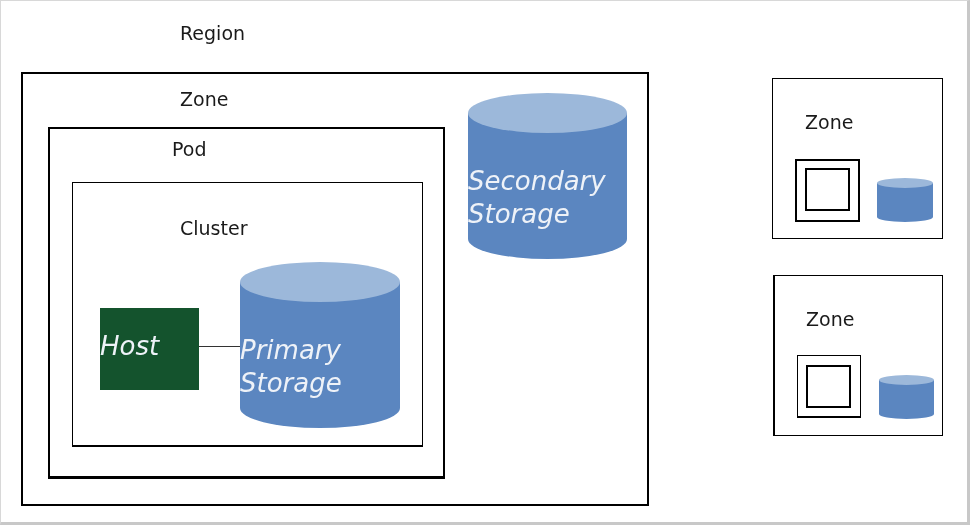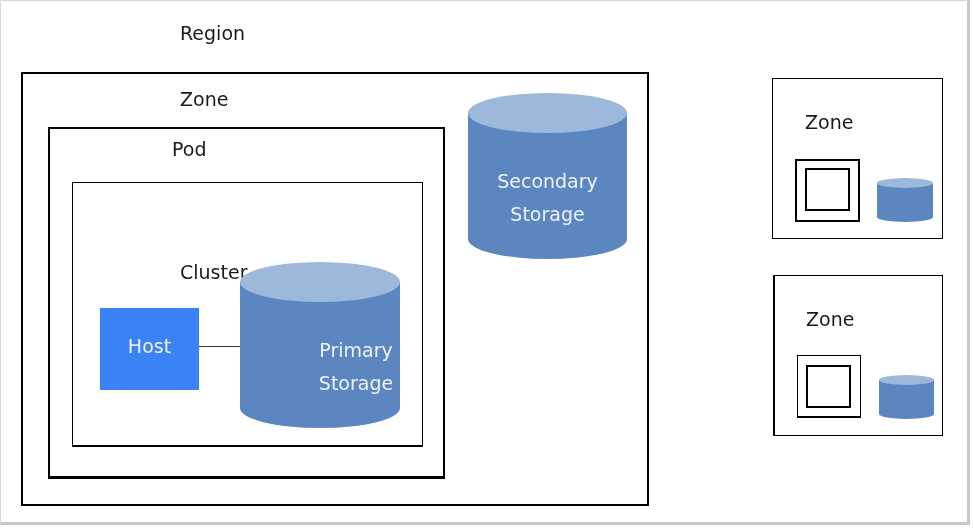--- a/index.html
+++ b/index.html
@@ -3,51 +3,51 @@
 <meta charset="utf-8">
 <style>
   html, body { margin: 0; padding: 0; background: #ffffff; }
   body { width: 973px; height: 528px; position: relative; overflow: hidden;
          font-family: "DejaVu Sans", sans-serif; }
   .frame { position: absolute; left: 0; top: 0; width: 970px; height: 525px;
            border-right: 3px solid #c8c8c8; border-bottom: 3px solid #c8c8c8;
            border-left: 1px solid #d8d8d8; border-top: 1px solid #d8d8d8; box-sizing: border-box; }
   .box { position: absolute; box-sizing: border-box; background: #ffffff; }
   .label { position: absolute; font-size: 19px; color: #1a1a1a; text-align: left; white-space: nowrap; }
-  .wlabel { position: absolute; font-size: 19px; color: #eef2f8; text-align: center; line-height: 33px; }
+  .wlabel { position: absolute; font-size: 26px; color: #eef2f8; line-height: 33px; font-style: italic; }
   svg.cyl { position: absolute; overflow: visible; }
-  .host { position: absolute; background: #3b82f6; }
+  .host { position: absolute; background: #14532d; }
 </style>
 </head>
 <body>
 
 <div class="frame"></div>
 
 <div class="label" style="left:180px; top:22px; width:100px;">Region</div>
 
 <div class="box" style="left:21px; top:72px; width:628px; height:434px; border:2px solid #000;"></div>
 <div class="label" style="left:180px; top:88px; width:100px;">Zone</div>
 
 <div class="box" style="left:48px; top:127px; width:397px; height:352px; border:2px solid #000; border-bottom-width:3px;"></div>
 <div class="label" style="left:172px; top:138px; width:100px;">Pod</div>
 
 <div class="box" style="left:72px; top:182px; width:351px; height:265px; border:1px solid #000; border-bottom-width:2px;"></div>
-<div class="label" style="left:180px; top:217px; width:100px;margin-top:44px;">Cluster</div>
+<div class="label" style="left:180px; top:217px; width:100px;">Cluster</div>
 
 <div class="host" style="left:100px; top:308px; width:99px; height:82px;">
   <div class="wlabel" style="left:0; top:22px; width:99px;">Host</div>
 </div>
 
 <div style="position:absolute; left:199px; top:346px; width:42px; height:1px; background:#333;"></div>
 
 <svg class="cyl" style="left:240px; top:262px;" width="160" height="166" viewBox="0 0 160 166">
   <path d="M0,20 L0,146 A80,20 0 0 0 160,146 L160,20 Z" fill="#5b86c0"></path>
   <ellipse cx="80" cy="20" rx="80" ry="20" fill="#9cb8da"></ellipse>
 </svg>
-<div class="wlabel" style="left:240px; top:334px; width:176px;padding-left:28px;">
+<div class="wlabel" style="left:240px; top:334px; width:176px;">
   <div>Primary</div>
   <div>Storage</div>
 </div>
 
 <svg class="cyl" style="left:468px; top:93px;" width="159" height="166" viewBox="0 0 159 166">
   <path d="M0,20 L0,146 A79.5,20 0 0 0 159,146 L159,20 Z" fill="#5b86c0"></path>
   <ellipse cx="79.5" cy="20" rx="79.5" ry="20" fill="#9cb8da"></ellipse>
 </svg>
 <div class="wlabel" style="left:468px; top:165px; width:159px;">
   <div>Secondary</div>

